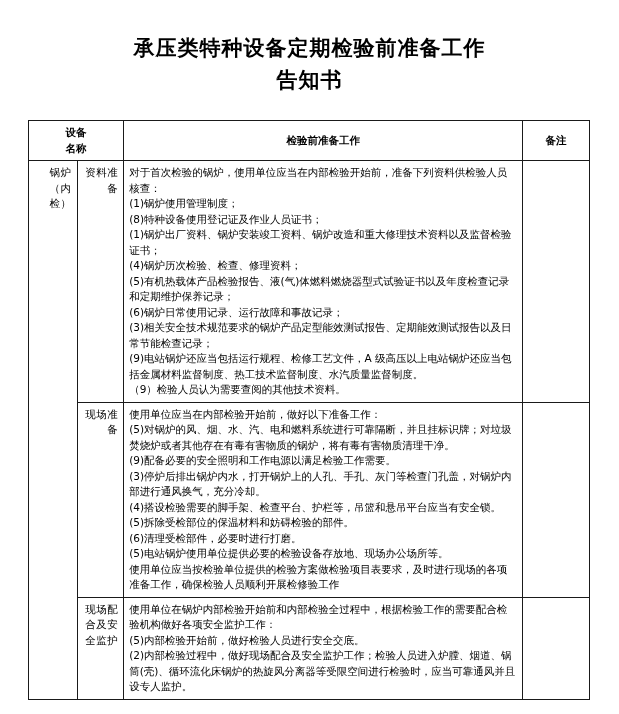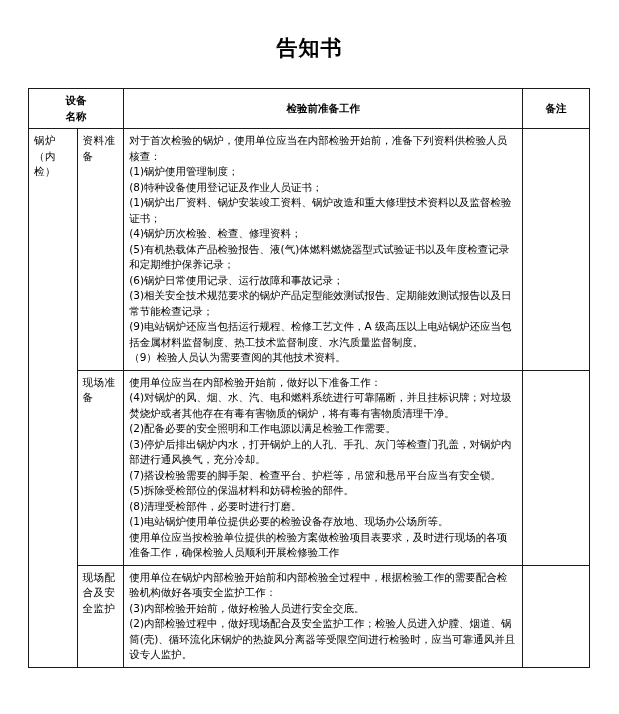--- a/index.html
+++ b/index.html
@@ -56,38 +56,39 @@
     font-weight: bold;
     font-size: 11.5px;
     padding: 6px 4px;
   }
   .col-equip { width: 48px; }
   .col-sub   { width: 46px; }
   .col-body  { width: 394px; }
   .col-note  { width: 66px; }
 
   td.equip-cell, td.sub-cell {
-    text-align: left;
+    text-align: right;
     vertical-align: middle;
     font-size: 11px;
     line-height: 16px;
     letter-spacing: 0.5px;
   }
   td.body-cell p {
     margin: 0;
     text-indent: 0;
   }
   .note-cell { }
 </style>
 </head>
 <body>
 
 <div class="page">
 
   <div class="doc-title">
+    <span>承压类特种设备定期检验前准备工作</span>
     <span class="line2">告知书</span>
   </div>
 
   <table class="main">
     <colgroup>
       <col class="col-equip">
       <col class="col-sub">
       <col class="col-body">
       <col class="col-note">
     </colgroup>
@@ -128,41 +129,41 @@
         <td class="note-cell"></td>
       </tr>
 
       <tr>
         <td class="sub-cell">
           <div>现场准</div>
           <div>备</div>
         </td>
         <td class="body-cell">
           <p>使用单位应当在内部检验开始前，做好以下准备工作：</p>
-          <p>(4)对锅炉的风、烟、水、汽、电和燃料系统进行可靠隔断，并且挂标识牌；对垃圾焚烧炉或者其他存在有毒有害物质的锅炉，将有毒有害物质清理干净。</p>
-          <p>(2)配备必要的安全照明和工作电源以满足检验工作需要。</p>
+          <p>(5)对锅炉的风、烟、水、汽、电和燃料系统进行可靠隔断，并且挂标识牌；对垃圾焚烧炉或者其他存在有毒有害物质的锅炉，将有毒有害物质清理干净。</p>
+          <p>(9)配备必要的安全照明和工作电源以满足检验工作需要。</p>
           <p>(3)停炉后排出锅炉内水，打开锅炉上的人孔、手孔、灰门等检查门孔盖，对锅炉内部进行通风换气，充分冷却。</p>
-          <p>(7)搭设检验需要的脚手架、检查平台、护栏等，吊篮和悬吊平台应当有安全锁。</p>
+          <p>(4)搭设检验需要的脚手架、检查平台、护栏等，吊篮和悬吊平台应当有安全锁。</p>
           <p>(5)拆除受检部位的保温材料和妨碍检验的部件。</p>
-          <p>(8)清理受检部件，必要时进行打磨。</p>
-          <p>(1)电站锅炉使用单位提供必要的检验设备存放地、现场办公场所等。</p>
+          <p>(6)清理受检部件，必要时进行打磨。</p>
+          <p>(5)电站锅炉使用单位提供必要的检验设备存放地、现场办公场所等。</p>
           <p>使用单位应当按检验单位提供的检验方案做检验项目表要求，及时进行现场的各项准备工作，确保检验人员顺利开展检修验工作</p>
         </td>
         <td class="note-cell"></td>
       </tr>
 
       <tr>
         <td class="sub-cell">
           <div>现场配</div>
           <div>合及安</div>
           <div>全监护</div>
         </td>
         <td class="body-cell">
           <p>使用单位在锅炉内部检验开始前和内部检验全过程中，根据检验工作的需要配合检验机构做好各项安全监护工作：</p>
-          <p>(3)内部检验开始前，做好检验人员进行安全交底。</p>
+          <p>(5)内部检验开始前，做好检验人员进行安全交底。</p>
           <p>(2)内部检验过程中，做好现场配合及安全监护工作；检验人员进入炉膛、烟道、锅筒(壳)、循环流化床锅炉的热旋风分离器等受限空间进行检验时，应当可靠通风并且设专人监护。</p>
         </td>
         <td class="note-cell"></td>
       </tr>
     </tbody>
   </table>
 
 </div>
 
 </body></html>

